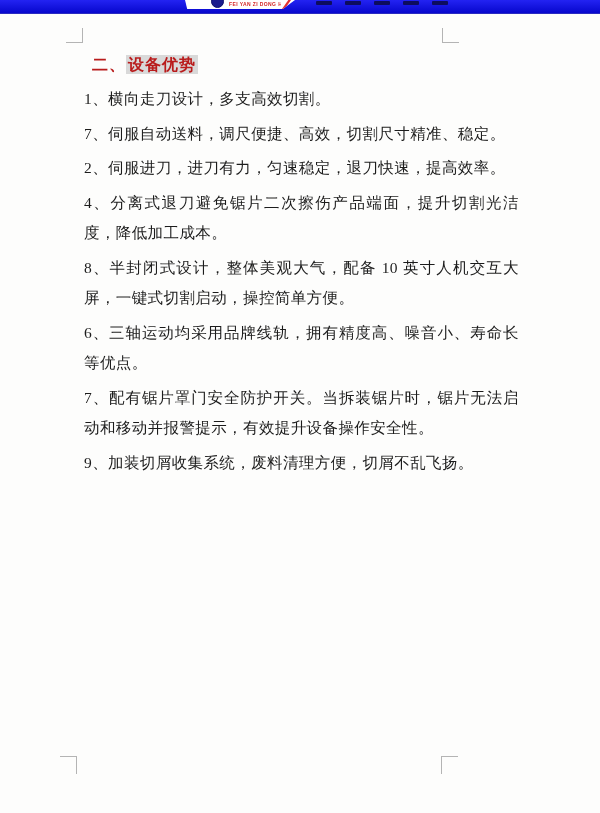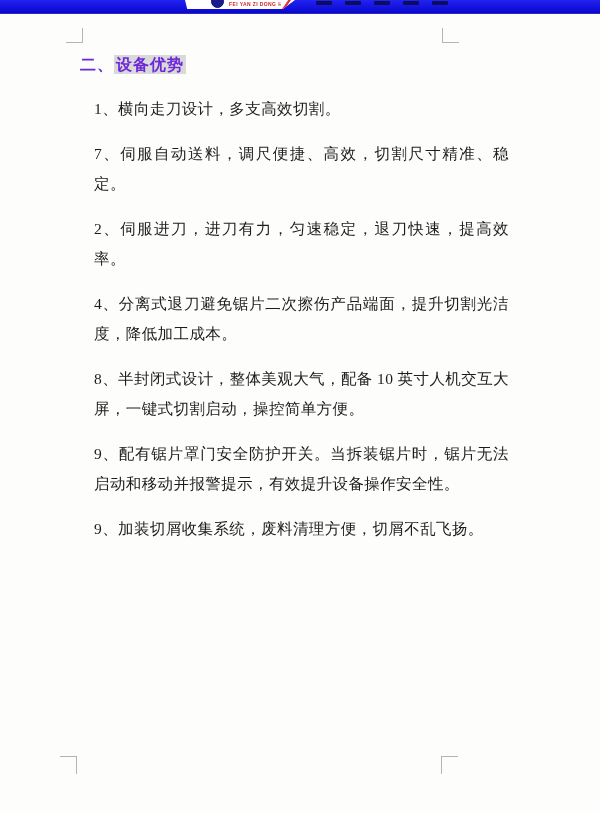--- a/index.html
+++ b/index.html
@@ -48,26 +48,26 @@
   .crop.tl{left:66px;top:14px;border-right:1px solid #b4b4b4;border-bottom:1px solid #b4b4b4;}
   .crop.tr{left:442px;top:14px;border-left:1px solid #b4b4b4;border-bottom:1px solid #b4b4b4;}
   .crop.bl{left:60px;top:742px;height:17px;border-right:1px solid #b4b4b4;border-top:1px solid #b4b4b4;}
   .crop.br{left:441px;top:742px;height:17px;border-left:1px solid #b4b4b4;border-top:1px solid #b4b4b4;}
 
   .content{
     position:absolute;left:80px;top:36px;width:443px;
     color:#1c1c1c;
   }
   .doc-heading{
-    font-size:16px;font-weight:bold;color:#6d28d9;
-    line-height:30px;letter-spacing:1px;margin:0 0 3px 0;
+    font-size:16px;font-weight:bold;color:#b91c1c;
+    line-height:30px;letter-spacing:1px;margin:0 0 3px 12px;
   }
   .doc-heading .hl{background:#d9d9d9;padding:1px 2px;}
   .item{
-    margin:14px;font-size:15.5px;line-height:30.5px;
+    margin:4px;font-size:15.5px;line-height:30.5px;
     letter-spacing:.4px;
     text-align:justify;text-justify:inter-ideograph;
     color:#1c1c1c;
   }
 </style>
 </head>
 <body>
 
 <div class="topbar">
   <div class="brand-ribbon">
@@ -91,16 +91,17 @@
   <div class="crop br"></div>
 
   <div class="content">
     <h2 class="doc-heading"><span>二、</span><span class="hl">设备优势</span></h2>
 
     <p class="item">1、横向走刀设计，多支高效切割。</p>
     <p class="item">7、伺服自动送料，调尺便捷、高效，切割尺寸精准、稳定。</p>
     <p class="item">2、伺服进刀，进刀有力，匀速稳定，退刀快速，提高效率。</p>
     <p class="item">4、分离式退刀避免锯片二次擦伤产品端面，提升切割光洁度，降低加工成本。</p>
     <p class="item">8、半封闭式设计，整体美观大气，配备 10 英寸人机交互大屏，一键式切割启动，操控简单方便。</p>
-    <p class="item">9、配有锯片罩门安全防护开关。当拆装锯片时，锯片无法启动和移动并报警提示，有效提升设备操作安全性。</p>
+    <p class="item">6、三轴运动均采用品牌线轨，拥有精度高、噪音小、寿命长等优点。</p>
+    <p class="item">7、配有锯片罩门安全防护开关。当拆装锯片时，锯片无法启动和移动并报警提示，有效提升设备操作安全性。</p>
     <p class="item">9、加装切屑收集系统，废料清理方便，切屑不乱飞扬。</p>
   </div>
 </div>
 
 </body></html>

